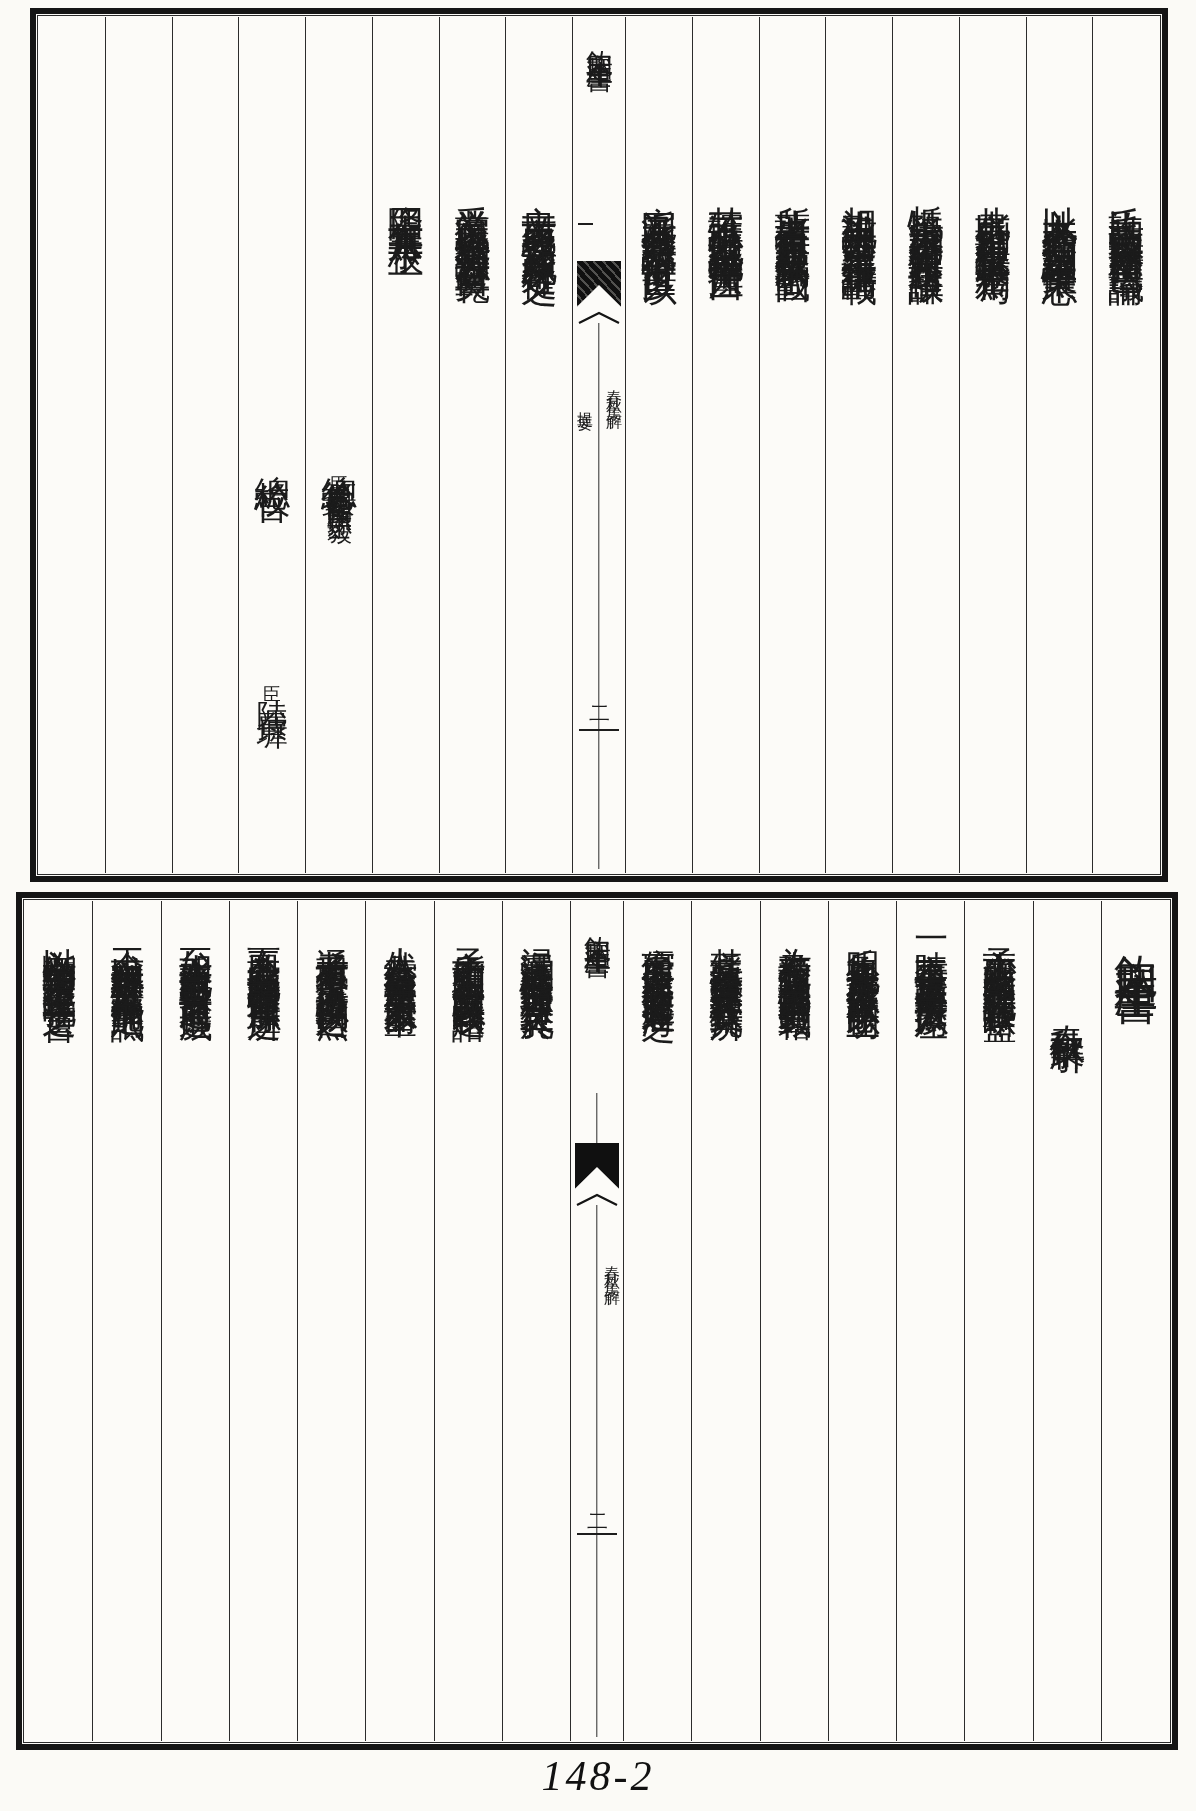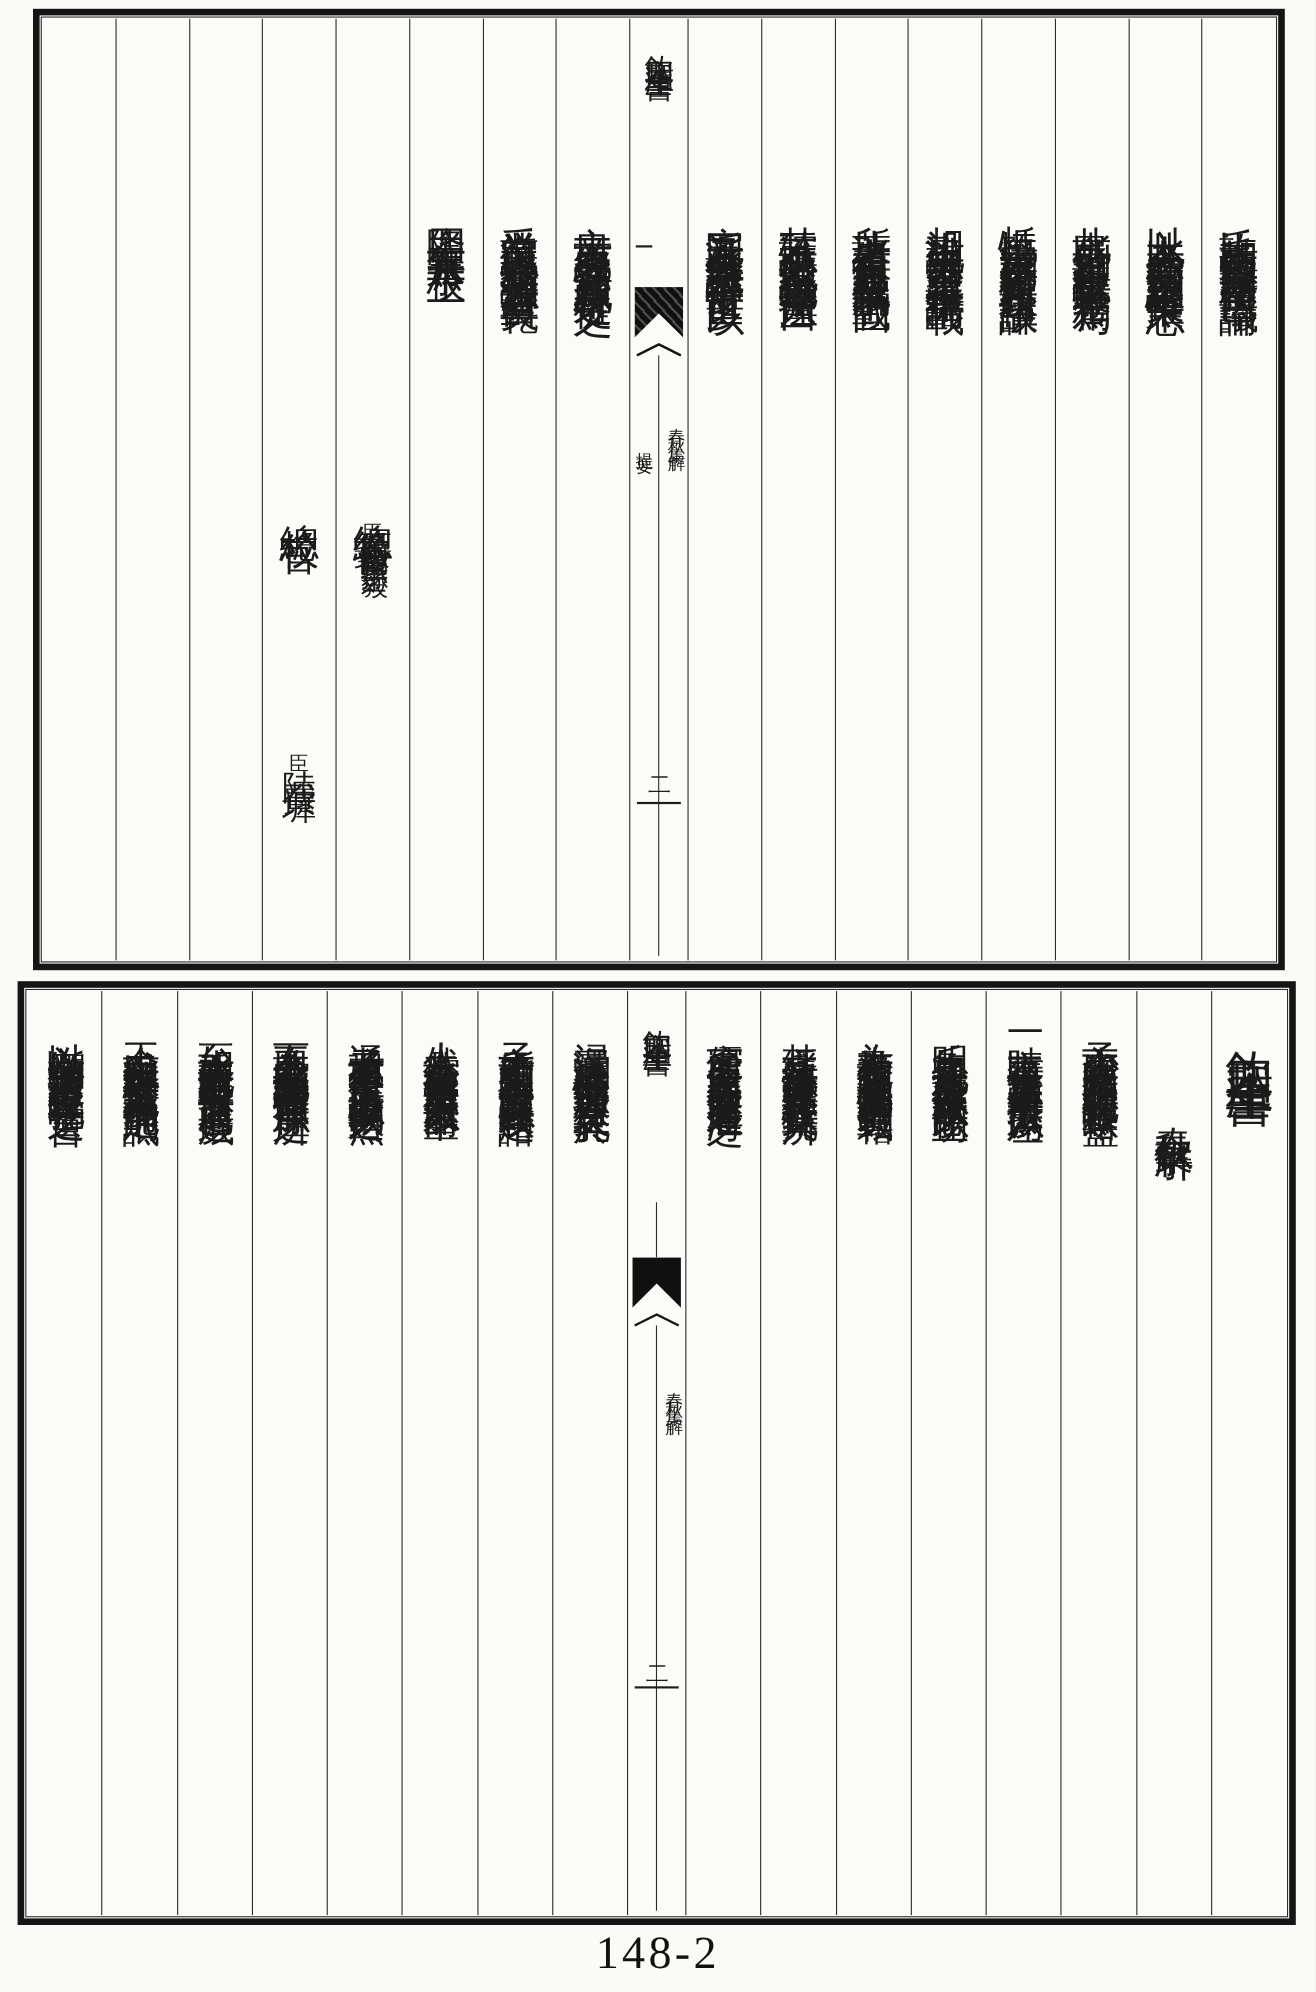--- a/index.html
+++ b/index.html
@@ -53,21 +53,21 @@
   .spine-section{
     position:absolute;left:4px;
     writing-mode:vertical-rl;text-orientation:upright;
     font-size:16px;letter-spacing:5px;line-height:1;
   }
   .spine-folio{font-size:21px;letter-spacing:0;}
   .spine-rule{position:absolute;left:12%;width:76%;height:2px;background:#1d1d1d;}
   .spine-tick{position:absolute;left:5px;width:15px;height:2px;background:#1d1d1d;}
   .page-num{
     position:absolute;left:0;top:1752px;width:100%;
-    text-align:center;font-size:42px;letter-spacing:3px;color:#111;
+    text-align:center;font-size:42px;letter-spacing:3px;color:#111;font-style:italic;
   }
 </style>
 </head>
 <body>
 
 <div id="page">
   <div class="block" id="top-block">
     <div class="inner-frame"></div>
     <div class="cols" id="top-cols">
         <div class="col">

